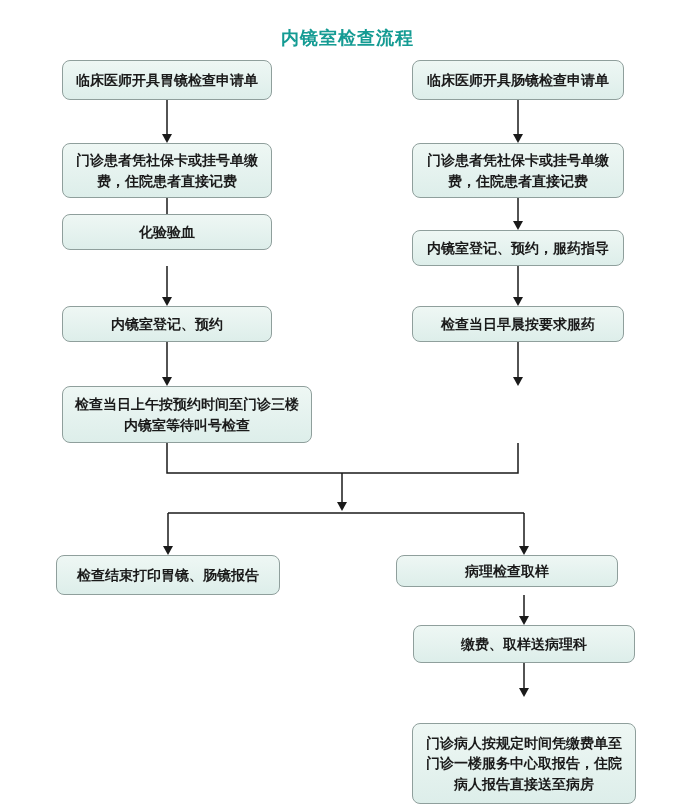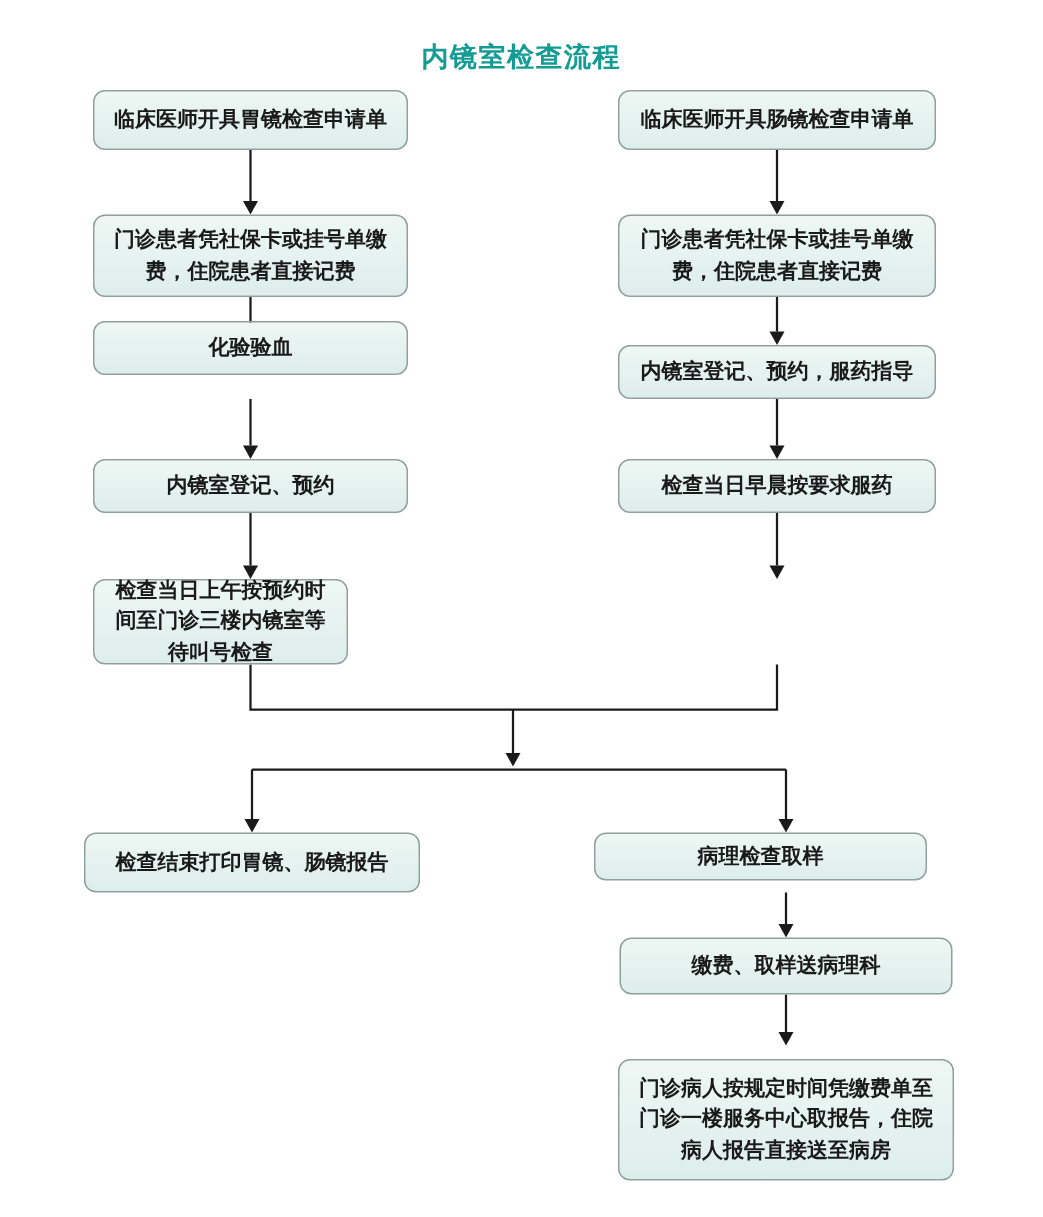--- a/index.html
+++ b/index.html
@@ -123,25 +123,25 @@
     <g>
       <line x1="524" y1="663" x2="524" y2="688"></line>
         <polygon points="519,688 529,688 524,697"></polygon>
     </g>
   </svg>
 
   <div class="node" style="left:62px; top:60px; width:210px; height:40px">临床医师开具胃镜检查申请单</div>
   <div class="node" style="left:62px; top:143px; width:210px; height:55px">门诊患者凭社保卡或挂号单缴费，住院患者直接记费</div>
   <div class="node" style="left:62px; top:214px; width:210px; height:36px">化验验血</div>
   <div class="node" style="left:62px; top:306px; width:210px; height:36px">内镜室登记、预约</div>
-  <div class="node" style="left:62px; top:386px; width:170px; height:57px">检查当日上午按预约时间至门诊三楼内镜室等待叫号检查</div>
+  <div class="node" style="left:62px; top:386px; width:250px; height:57px">检查当日上午按预约时间至门诊三楼内镜室等待叫号检查</div>
 
   <div class="node" style="left:412px; top:60px; width:212px; height:40px">临床医师开具肠镜检查申请单</div>
   <div class="node" style="left:412px; top:143px; width:212px; height:55px">门诊患者凭社保卡或挂号单缴费，住院患者直接记费</div>
   <div class="node" style="left:412px; top:230px; width:212px; height:36px">内镜室登记、预约，服药指导</div>
   <div class="node" style="left:412px; top:306px; width:212px; height:36px">检查当日早晨按要求服药</div>
 
   <div class="node" style="left:56px; top:555px; width:224px; height:40px">检查结束打印胃镜、肠镜报告</div>
   <div class="node" style="left:396px; top:555px; width:222px; height:32px">病理检查取样</div>
   <div class="node" style="left:413px; top:625px; width:222px; height:38px">缴费、取样送病理科</div>
-  <div class="node" style="left:412px; top:706px; width:224px; height:81px">门诊病人按规定时间凭缴费单至门诊一楼服务中心取报告，住院病人报告直接送至病房</div>
+  <div class="node" style="left:412px; top:723px; width:224px; height:81px">门诊病人按规定时间凭缴费单至门诊一楼服务中心取报告，住院病人报告直接送至病房</div>
 
 </div>
 
 </body></html>

